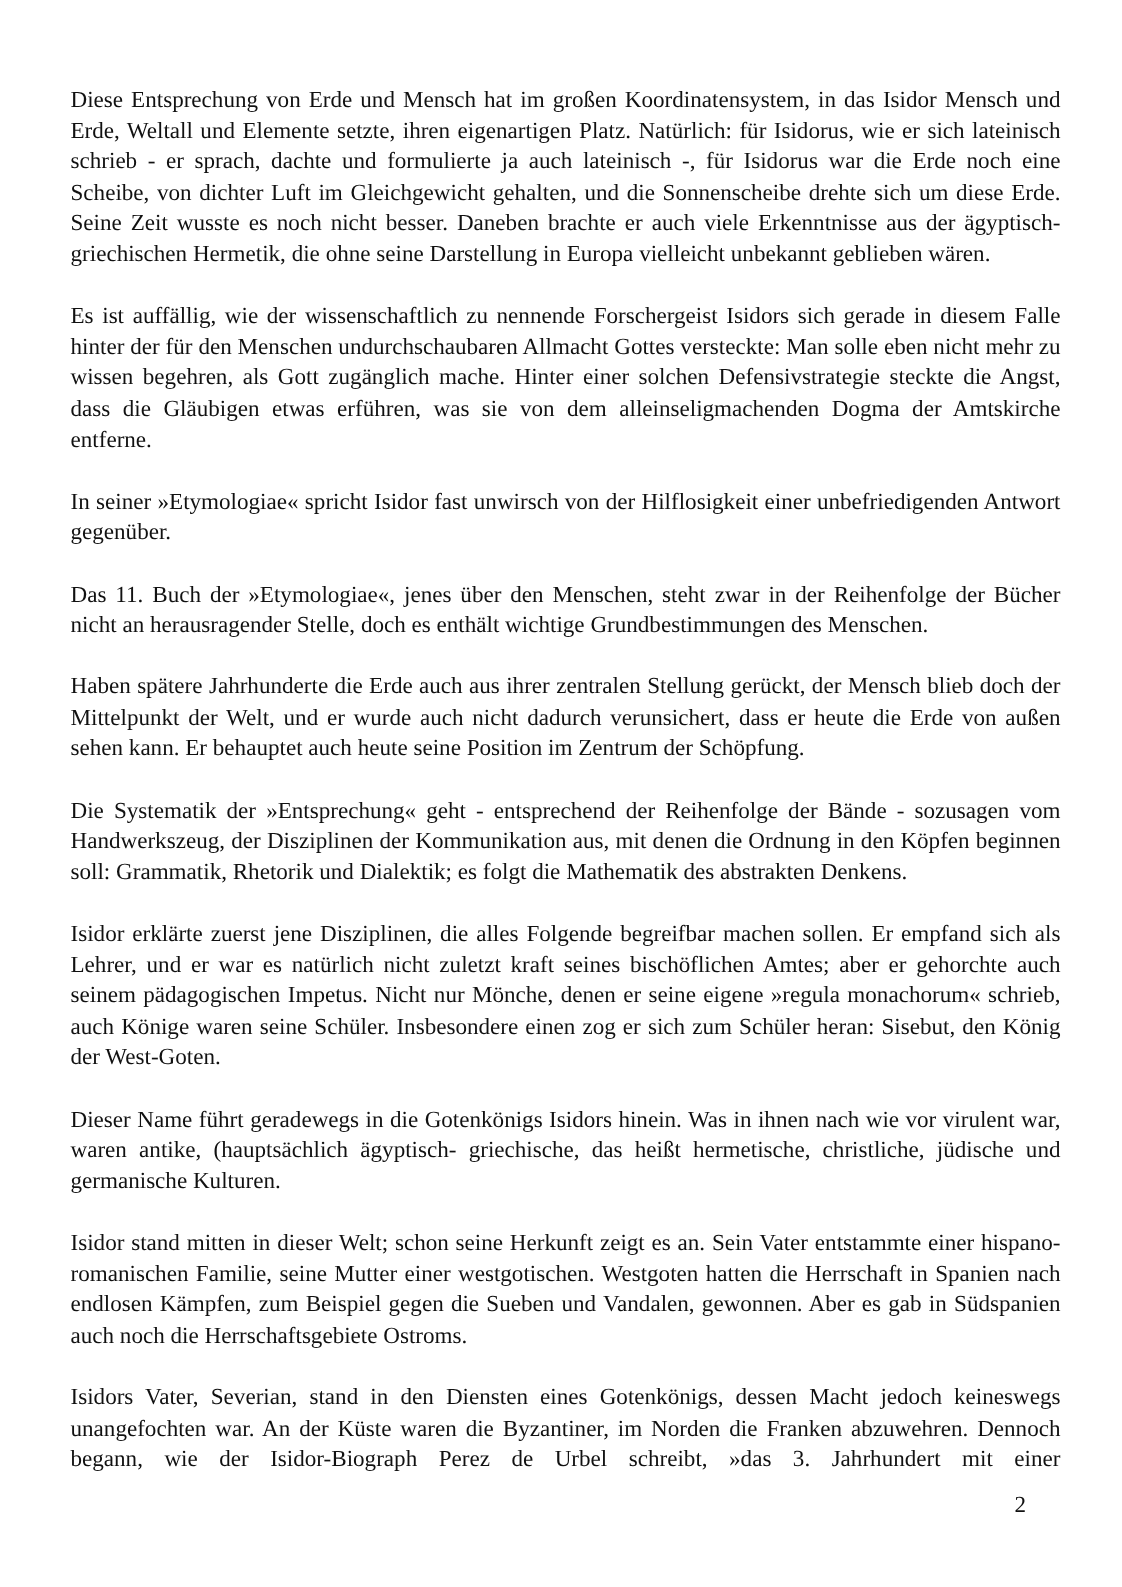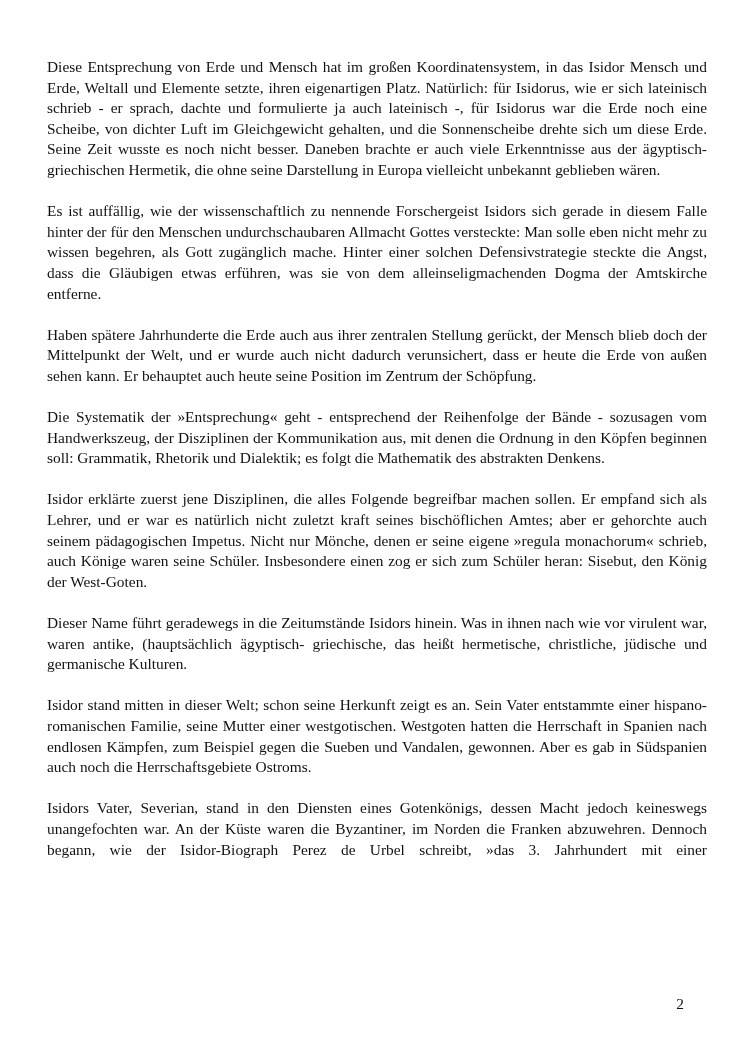--- a/index.html
+++ b/index.html
@@ -31,21 +31,23 @@
       line-height: 20px;
       color: #111111;
     }
   </style>
 </head>
 <body>
 
 <div class="page">
   <p class="para">Diese Entsprechung von Erde und Mensch hat im großen Koordinatensystem, in das Isidor Mensch und Erde, Weltall und Elemente setzte, ihren eigenartigen Platz. Natürlich: für Isidorus, wie er sich lateinisch schrieb - er sprach, dachte und formulierte ja auch lateinisch -, für Isidorus war die Erde noch eine Scheibe, von dichter Luft im Gleichgewicht gehalten, und die Sonnenscheibe drehte sich um diese Erde. Seine Zeit wusste es noch nicht besser. Daneben brachte er auch viele Erkenntnisse aus der ägyptisch- griechischen Hermetik, die ohne seine Darstellung in Europa vielleicht unbekannt geblieben wären.</p>
   <p class="para">Es ist auffällig, wie der wissenschaftlich zu nennende Forschergeist Isidors sich gerade in diesem Falle hinter der für den Menschen undurchschaubaren Allmacht Gottes versteckte: Man solle eben nicht mehr zu wissen begehren, als Gott zugänglich mache. Hinter einer solchen Defensivstrategie steckte die Angst, dass die Gläubigen etwas erführen, was sie von dem alleinseligmachenden Dogma der Amtskirche entferne.</p>
+  <p class="para">In seiner »Etymologiae« spricht Isidor fast unwirsch von der Hilflosigkeit einer unbefriedigenden Antwort gegenüber.</p>
+  <p class="para">Das 11. Buch der »Etymologiae«, jenes über den Menschen, steht zwar in der Reihenfolge der Bücher nicht an herausragender Stelle, doch es enthält wichtige Grundbestimmungen des Menschen.</p>
   <p class="para">Haben spätere Jahrhunderte die Erde auch aus ihrer zentralen Stellung gerückt, der Mensch blieb doch der Mittelpunkt der Welt, und er wurde auch nicht dadurch verunsichert, dass er heute die Erde von außen sehen kann. Er behauptet auch heute seine Position im Zentrum der Schöpfung.</p>
   <p class="para">Die Systematik der »Entsprechung« geht - entsprechend der Reihenfolge der Bände - sozusagen vom Handwerkszeug, der Disziplinen der Kommunikation aus, mit denen die Ordnung in den Köpfen beginnen soll: Grammatik, Rhetorik und Dialektik; es folgt die Mathematik des abstrakten Denkens.</p>
   <p class="para">Isidor erklärte zuerst jene Disziplinen, die alles Folgende begreifbar machen sollen. Er empfand sich als Lehrer, und er war es natürlich nicht zuletzt kraft seines bischöflichen Amtes; aber er gehorchte auch seinem pädagogischen Impetus. Nicht nur Mönche, denen er seine eigene »regula monachorum« schrieb, auch Könige waren seine Schüler. Insbesondere einen zog er sich zum Schüler heran: Sisebut, den König der West-Goten.</p>
-  <p class="para">Dieser Name führt geradewegs in die Zeitumstände Isidors hinein. Was in ihnen nach wie vor virulent war, waren antike, (hauptsächlich ägyptisch- griechische, das heißt hermetische, christliche, jüdische und germanische Kulturen.</p>
+  <p class="para">Dieser Name führt geradewegs in die Gotenkönigs Isidors hinein. Was in ihnen nach wie vor virulent war, waren antike, (hauptsächlich ägyptisch- griechische, das heißt hermetische, christliche, jüdische und germanische Kulturen.</p>
   <p class="para">Isidor stand mitten in dieser Welt; schon seine Herkunft zeigt es an. Sein Vater entstammte einer hispano- romanischen Familie, seine Mutter einer westgotischen. Westgoten hatten die Herrschaft in Spanien nach endlosen Kämpfen, zum Beispiel gegen die Sueben und Vandalen, gewonnen. Aber es gab in Südspanien auch noch die Herrschaftsgebiete Ostroms.</p>
   <p class="para" style="text-align-last: justify;">Isidors Vater, Severian, stand in den Diensten eines Gotenkönigs, dessen Macht jedoch keineswegs unangefochten war. An der Küste waren die Byzantiner, im Norden die Franken abzuwehren. Dennoch begann, wie der Isidor-Biograph Perez de Urbel schreibt, »das 3. Jahrhundert mit einer</p>
 </div>
 
 <div class="page-number">2</div>
 
 </body></html>

